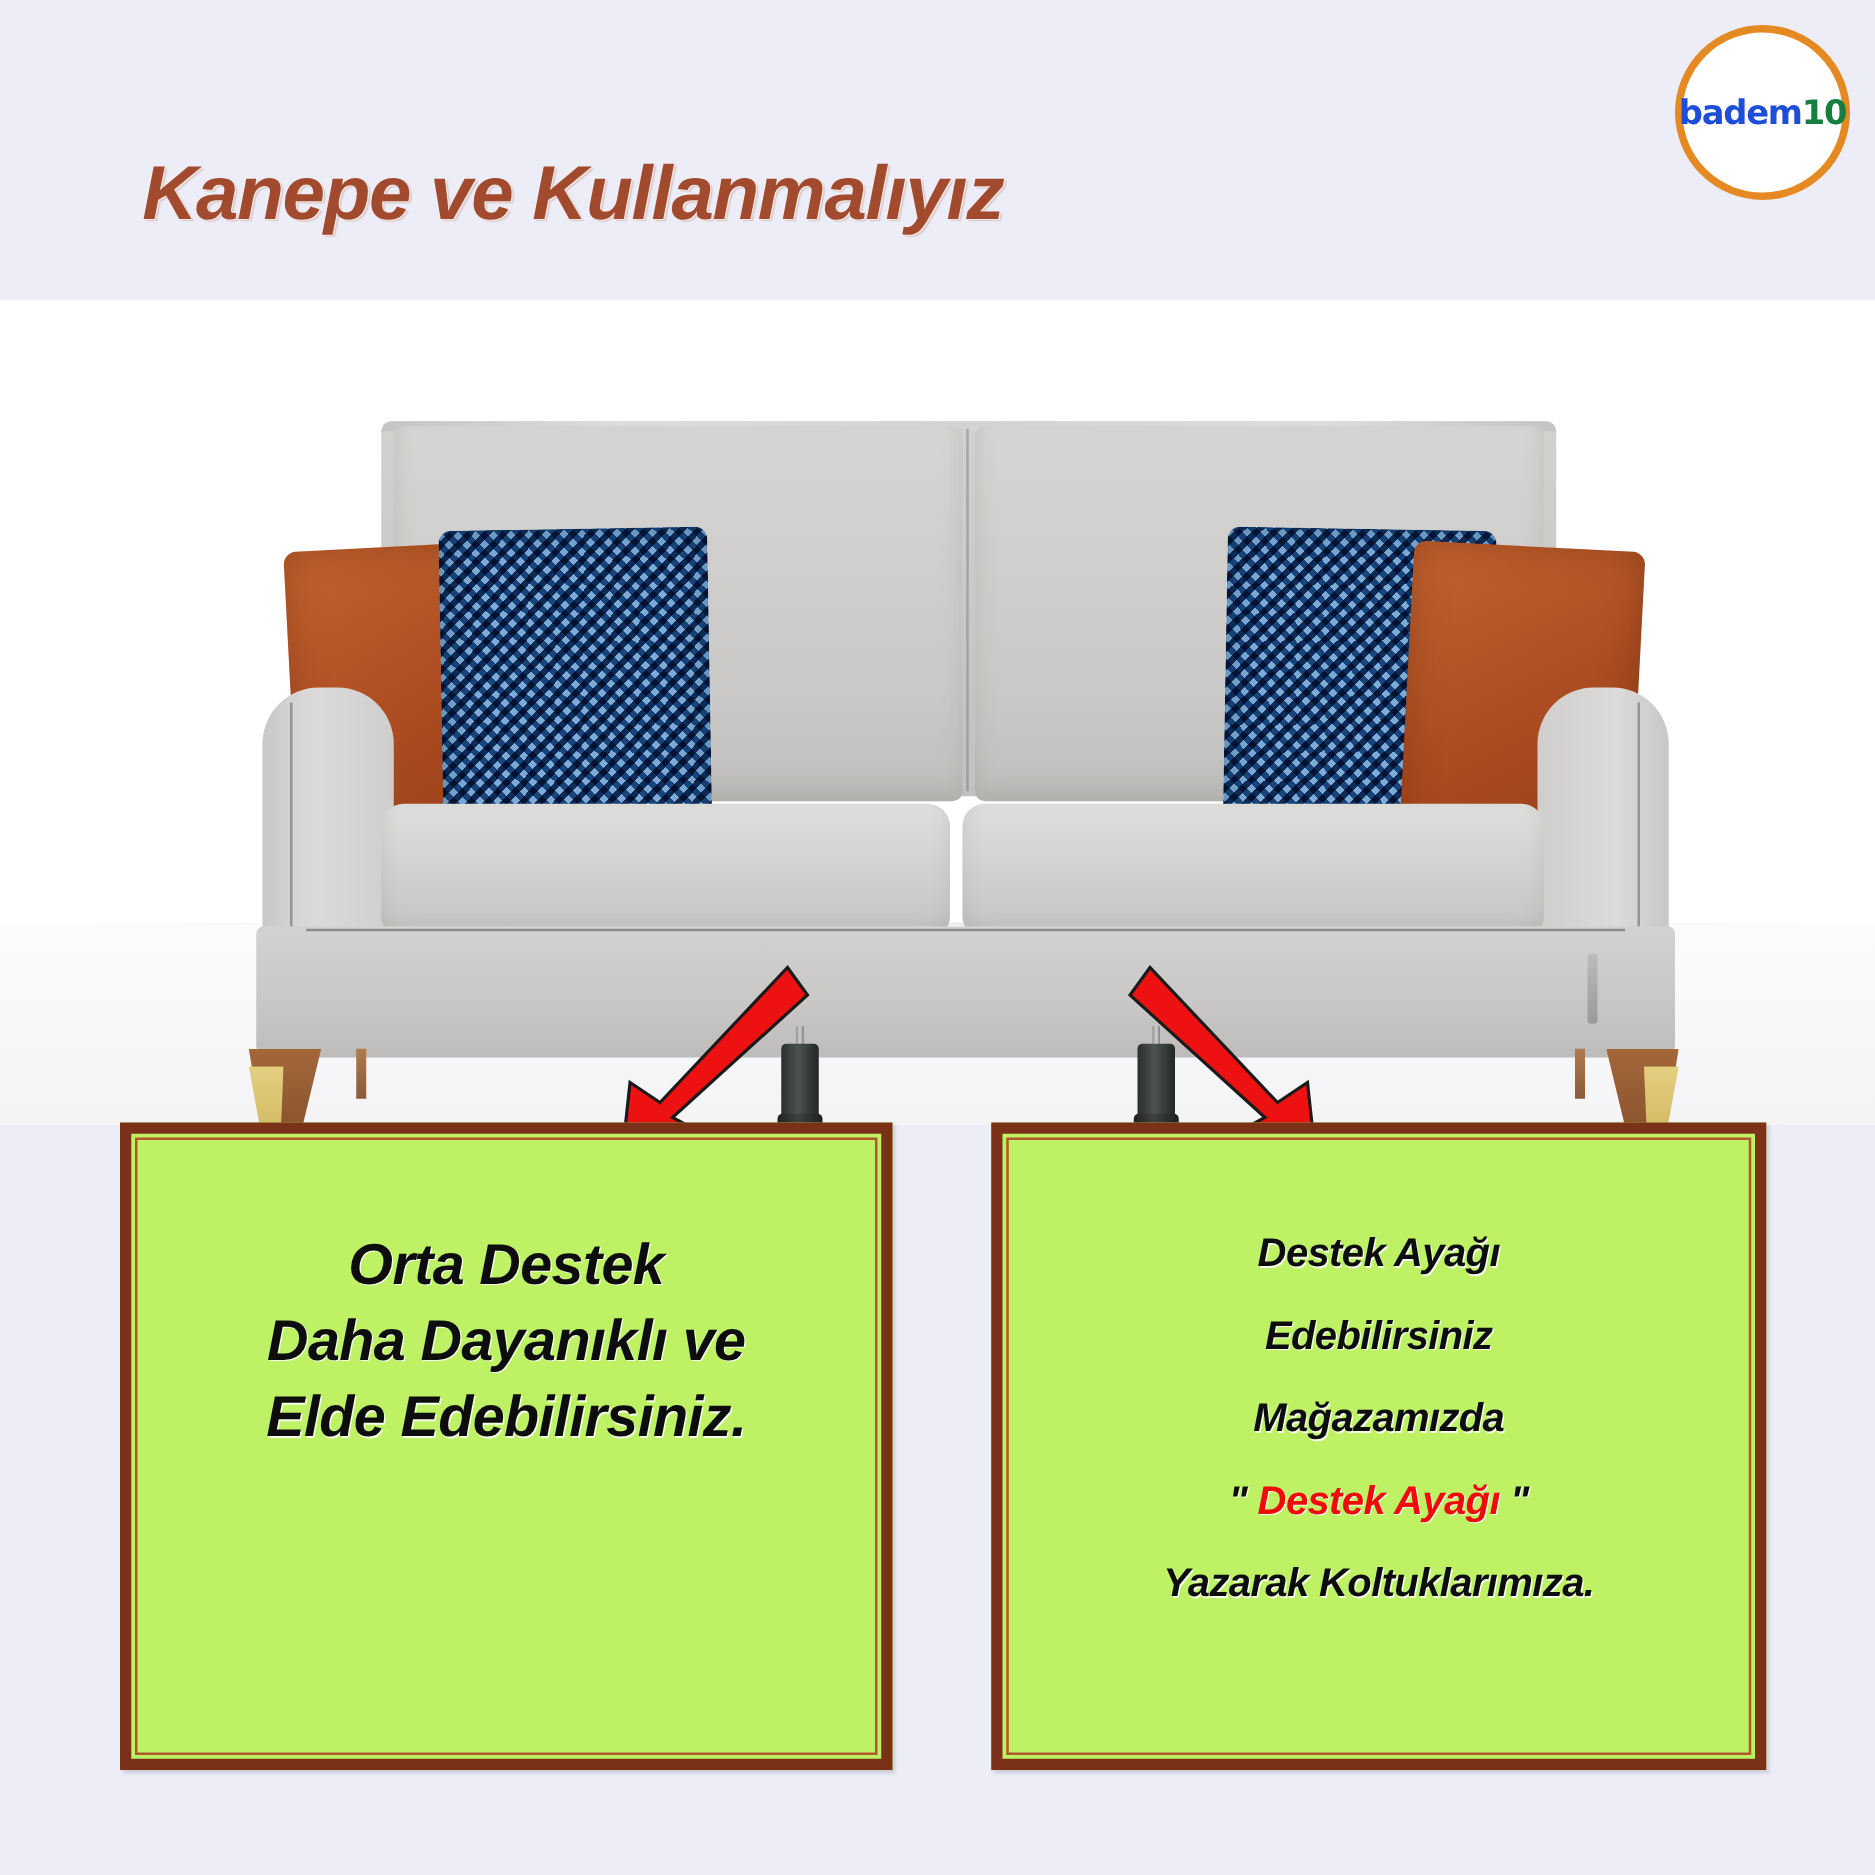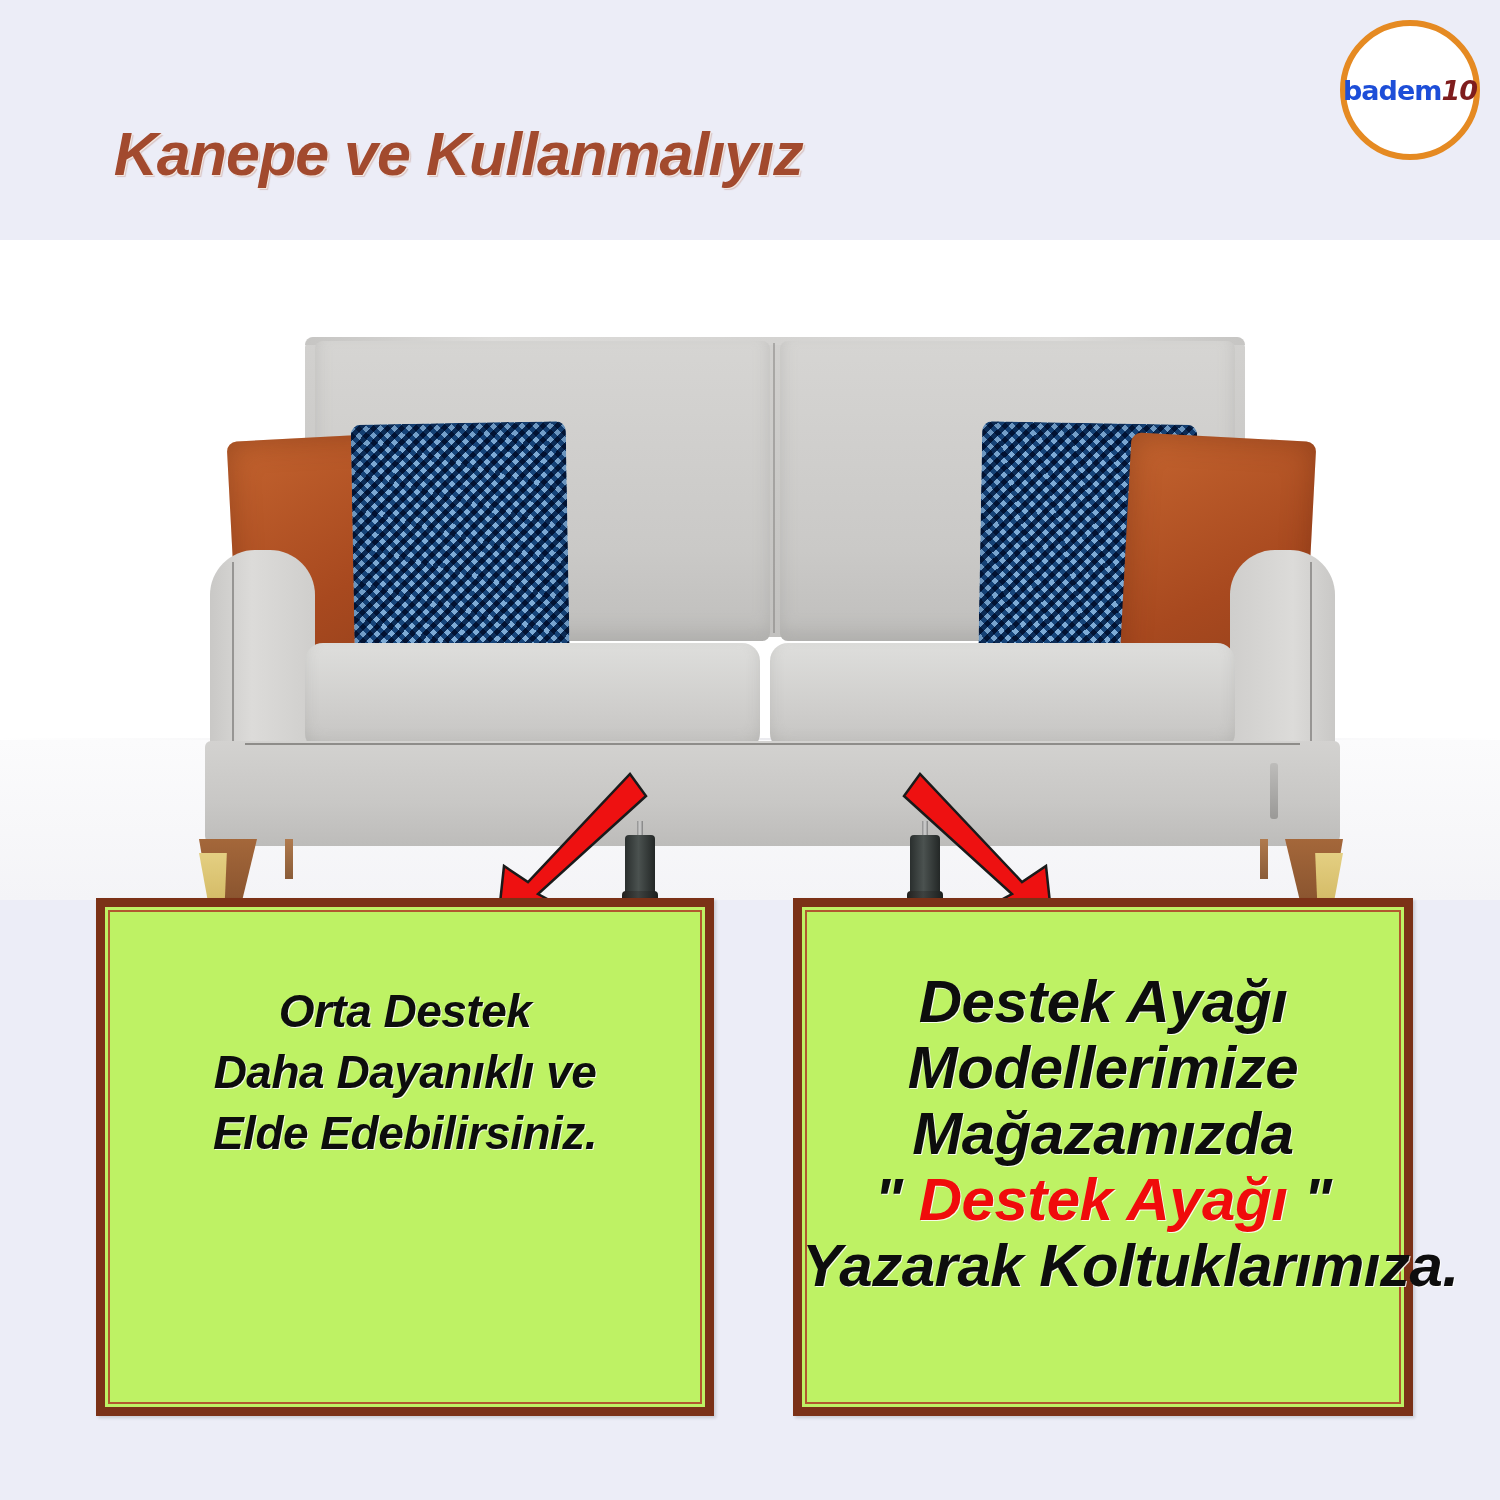--- a/index.html
+++ b/index.html
@@ -33,21 +33,21 @@
     background:#ffffff;
     display:flex;align-items:center;justify-content:center;
     box-sizing:border-box;
   }
   .logo-text{
     font-family:"DejaVu Sans", sans-serif;
     font-weight:bold;font-size:27px;letter-spacing:-1px;
     white-space:nowrap;
   }
   .logo-a{color:#1d4ed8;}
-  .logo-b{color:#7f1d1d;font-style:italic;}
+  .logo-b{color:#15803d;}
 
   
   .photo{
     position:absolute;left:0px;top:240px;width:1500px;height:660px;
     background:#ffffff;
     overflow:hidden;
   }
   .photo .floor{
     position:absolute;left:0;bottom:0;width:100%;height:160px;
     background:linear-gradient(#fbfbfc,#f4f4f7);
@@ -200,21 +200,21 @@
   .boxtext{
     position:absolute;left:0;right:0;
     text-align:center;
     font-family:"Liberation Sans", sans-serif;
     font-weight:bold;font-style:italic;
     color:#0d0d0d;
     letter-spacing:-0.5px;
     text-shadow:1px 1px 0 rgba(255,255,255,.85);
   }
   #box-left .boxtext{top:74px;font-size:46px;line-height:61px;}
-  #box-right .boxtext{top:62px;font-size:60px;line-height:66px;}
+  #box-right .boxtext{top:62px;font-size:32px;line-height:66px;}
   .boxtext .line{display:block;white-space:nowrap;}
   .hl-red{color:#f00b0b;}
   .quote{color:#0d0d0d;}
 </style>
 </head>
 <body>
 
 <div id="stage">
 
   <div class="headline">
@@ -303,20 +303,20 @@
       <span class="line">Orta Destek</span>
       <span class="line">Daha Dayanıklı ve</span>
       <span class="line">Elde Edebilirsiniz.</span>
     </div>
   </div>
 
   <div class="callout" id="box-right">
     <div class="inner"></div>
     <div class="boxtext">
       <span class="line">Destek Ayağı</span>
-      <span class="line">Modellerimize</span>
+      <span class="line">Edebilirsiniz</span>
       <span class="line">Mağazamızda</span>
       <span class="line"><span class="quote">" </span><span class="hl-red">Destek Ayağı</span><span class="quote"> "</span></span>
       <span class="line">Yazarak Koltuklarımıza.</span>
     </div>
   </div>
 
 </div>
 
 </body></html>

